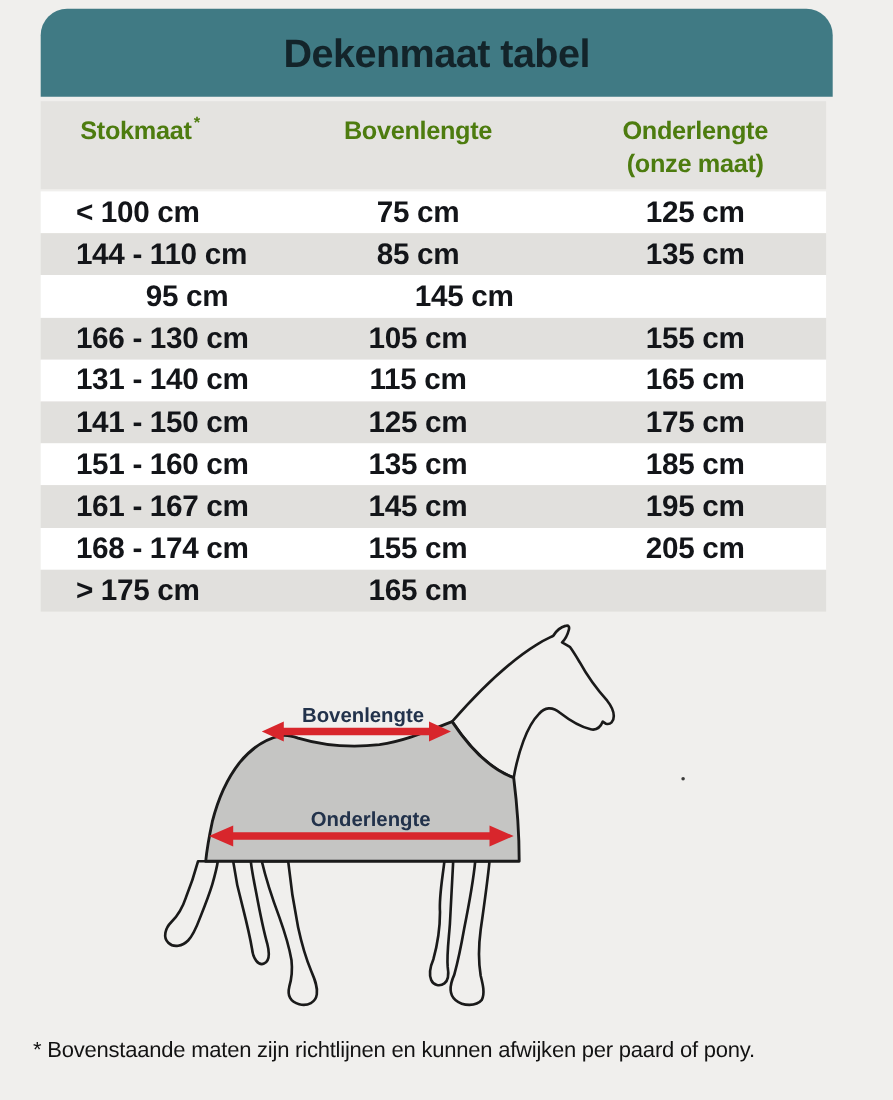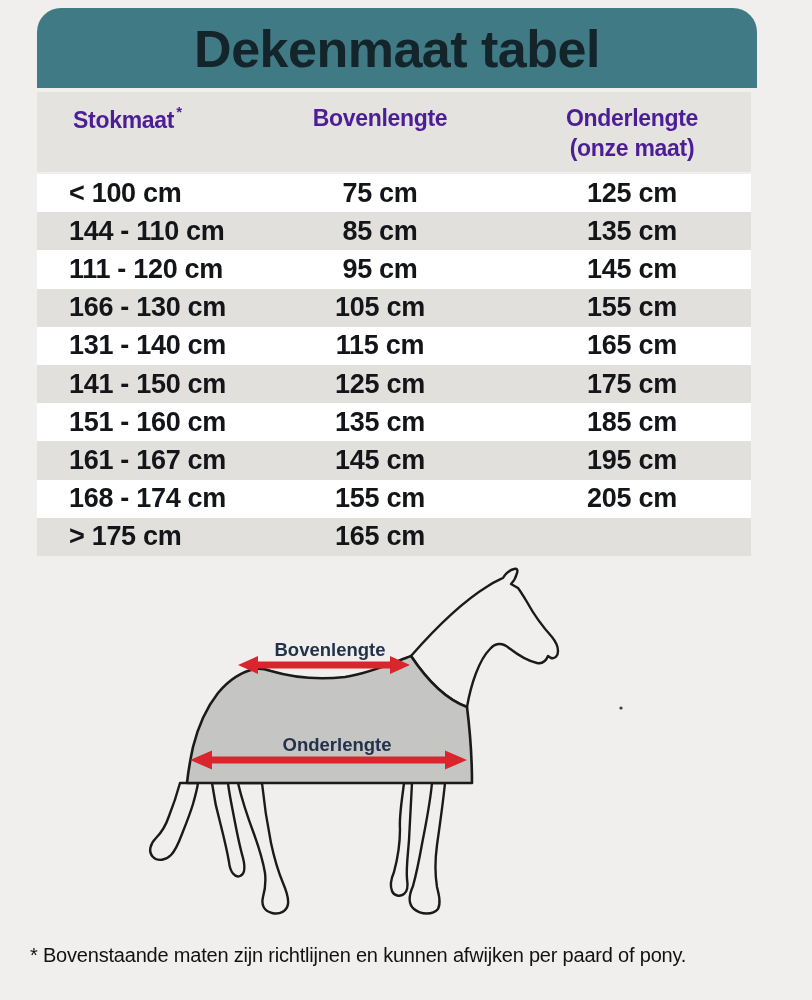--- a/index.html
+++ b/index.html
@@ -8,26 +8,26 @@
     background:#f0efed; overflow:hidden;
     font-family:"Liberation Sans", sans-serif;
     color:#15171a;
   }
   .titlebar{
     position:absolute; left:37px; top:8px; width:720px; height:80px;
     background:#407a84; border-radius:24px 24px 0 0;
   }
   .title{
     width:100%; height:68px; line-height:82px; text-align:center;
-    font-size:52px; font-weight:bold; color:#13242a; letter-spacing:-0.5px;
+    font-size:36px; font-weight:bold; color:#13242a; letter-spacing:-0.5px;
   }
   .sizetable{ position:absolute; left:37px; top:92px; width:714px; }
   .thead{
     display:flex; height:80px; background:#e4e3e0;
-    font-weight:bold; font-size:23px; letter-spacing:-0.3px; color:#4c1d95;
+    font-weight:bold; font-size:23px; letter-spacing:-0.3px; color:#4d7c0f;
   }
   .th{ padding-top:13px; box-sizing:border-box; }
   .c1{ width:210px; }
   .c2{ width:266px; text-align:center; }
   .c3{ width:238px; text-align:center; }
   .th.c1{ padding-left:36px; }
   .th sup{ font-size:15px; position:relative; top:-2px; left:2px; }
   .th .line2{ line-height:32px; }
   .tbody{ margin-top:2px; }
   .tr{
@@ -73,21 +73,20 @@
           <div class="td c1">&lt; 100 cm</div>
           <div class="td c2">75 cm</div>
           <div class="td c3">125 cm</div>
         </div>
       <div class="tr">
           <div class="td c1">144 - 110 cm</div>
           <div class="td c2">85 cm</div>
           <div class="td c3">135 cm</div>
         </div>
       <div class="tr">
-          <div class="td c1">111 - 120 cm</div>
           <div class="td c2">95 cm</div>
           <div class="td c3">145 cm</div>
         </div>
       <div class="tr">
           <div class="td c1">166 - 130 cm</div>
           <div class="td c2">105 cm</div>
           <div class="td c3">155 cm</div>
         </div>
       <div class="tr">
           <div class="td c1">131 - 140 cm</div>

